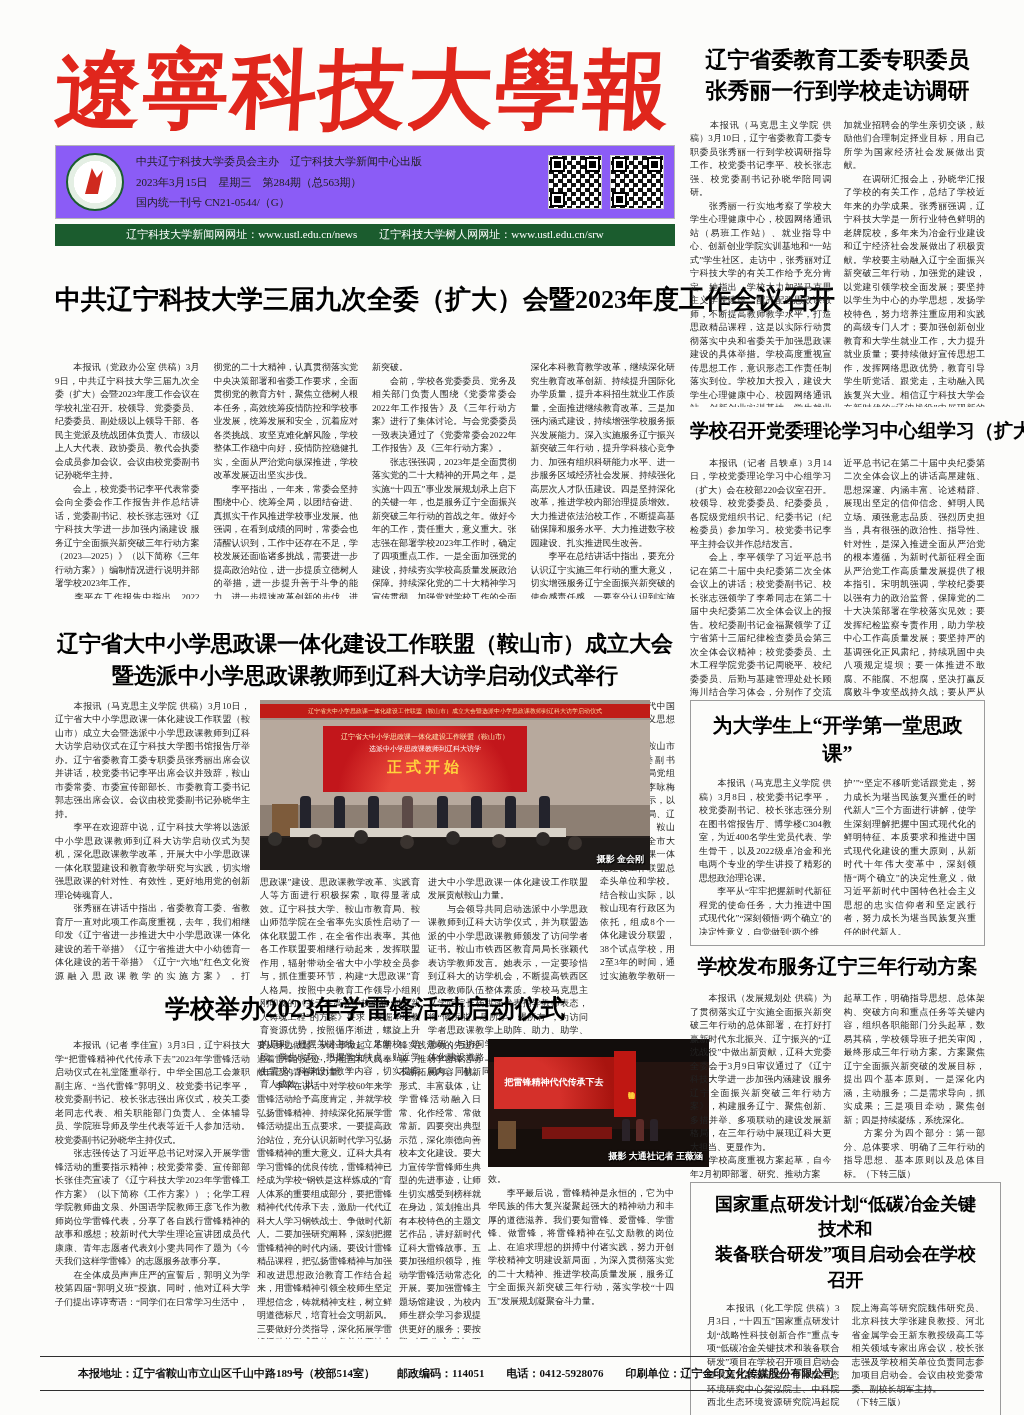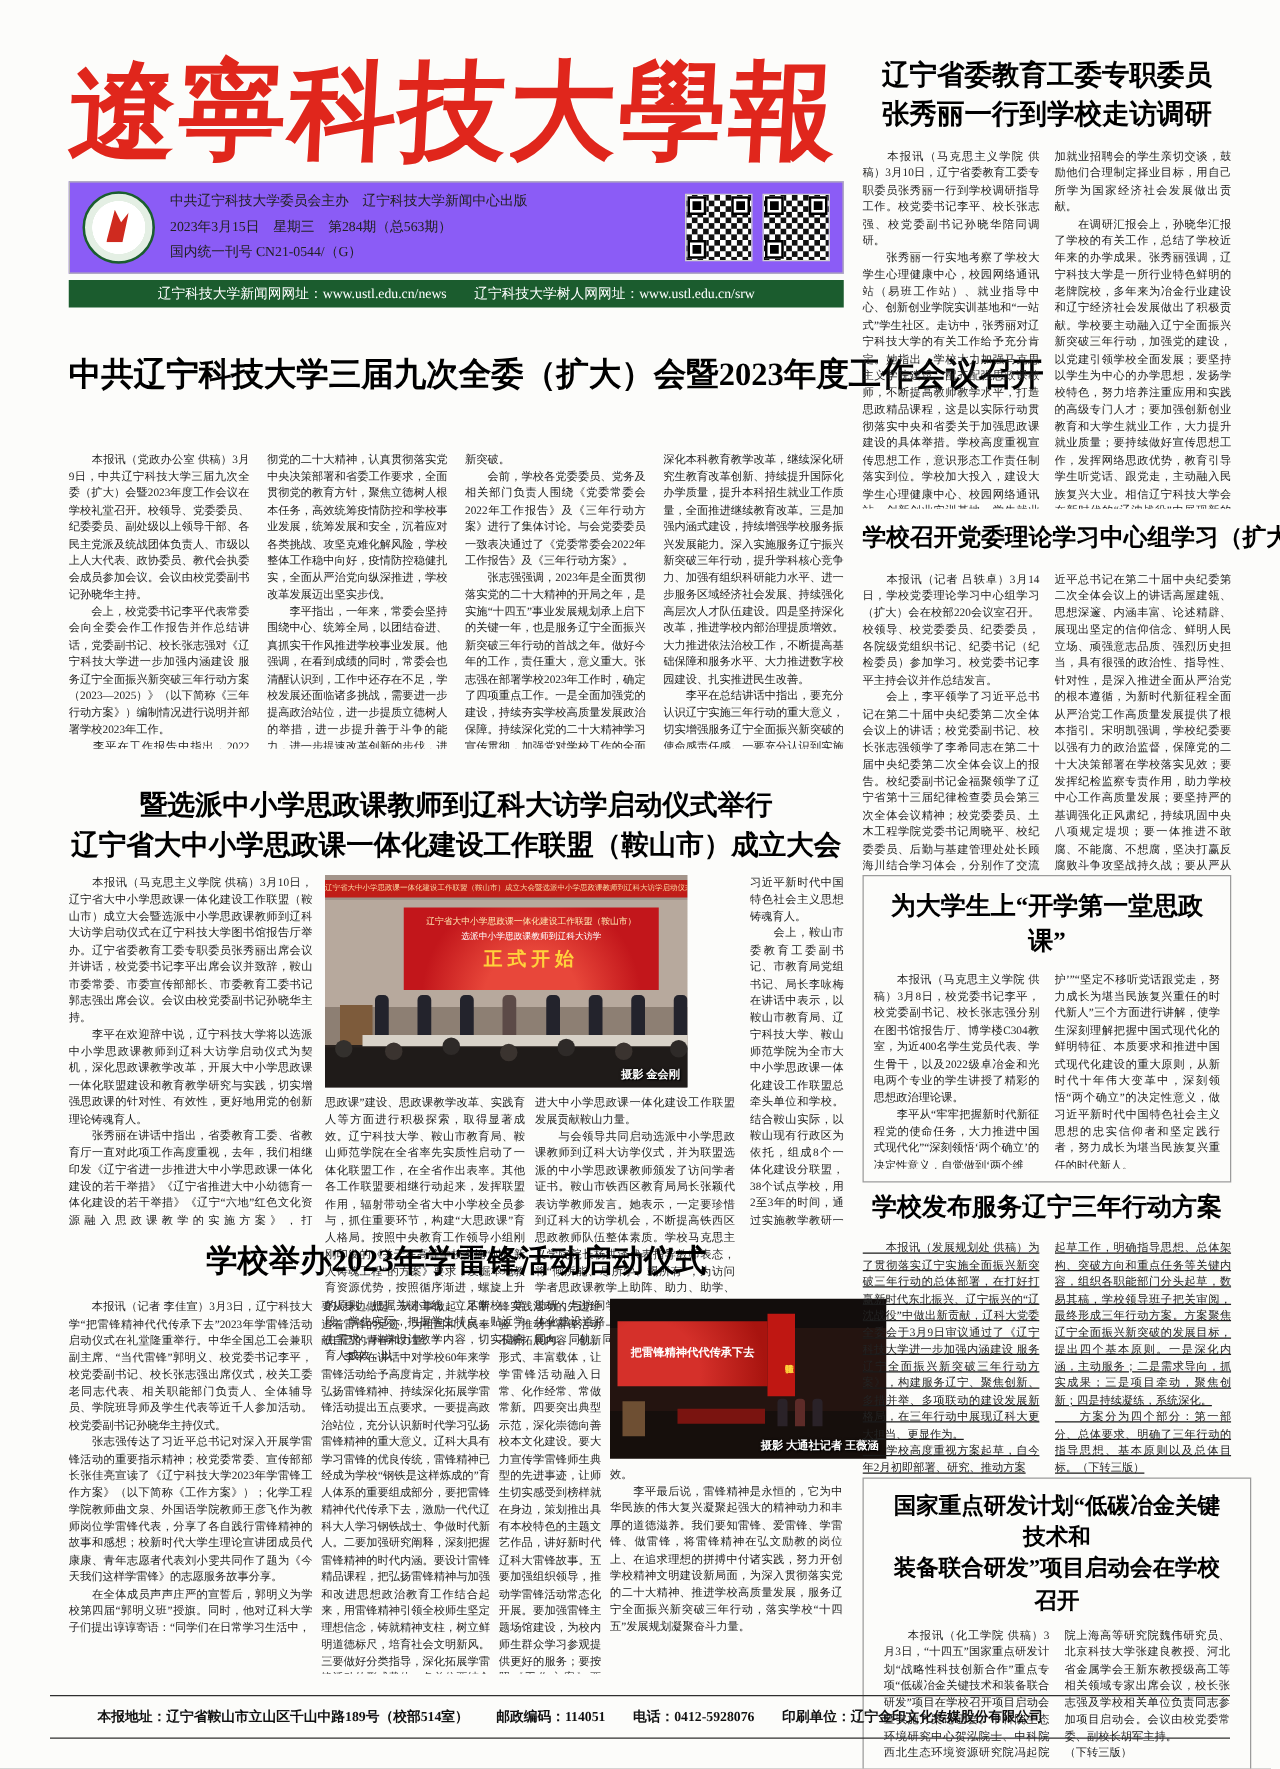--- a/index.html
+++ b/index.html
@@ -37,21 +37,21 @@
   
   .art-alliance{position:absolute;left:55px;top:628px;width:620px;}
   .art-alliance .hl{font-size:22px;line-height:1.45;}
   .alliance-body{margin-top:8px;display:flex;gap:10px;height:280px;}
   .alliance-c1{width:195px;flex:0 0 auto;}
   .alliance-mid{width:330px;flex:0 0 auto;display:flex;flex-direction:column;gap:6px;}
   .alliance-sub{display:flex;gap:8px;flex:1 1 auto;}
   .alliance-sub .body-text{width:160px;}
   .alliance-c4{width:75px;flex:0 0 auto;}
   
-  .photo1{position:relative;width:290px;height:170px;overflow:hidden;flex:0 0 auto;
+  .photo1{position:relative;width:390px;height:170px;overflow:hidden;flex:0 0 auto;
           background:linear-gradient(#a3948a 0 12%, #b7a99d 12% 62%, #8d7f73 62% 80%, #27211e 80%);}
   .photo1 .led{position:absolute;left:0;top:4px;width:100%;height:14px;background:#c01d17;color:#ffd9a0;
           font-size:6px;line-height:14px;white-space:nowrap;overflow:hidden;text-align:center;}
   .photo1 .screen{position:absolute;left:63px;top:26px;width:204px;height:66px;background:
           radial-gradient(circle at 50% 110%, #e8473a 0 30%, #c2161b 70%);color:#fff;text-align:center;
           padding-top:6px;box-sizing:border-box;}
   .photo1 .screen .s1{font-size:7px;color:#ffe9b0;}
   .photo1 .screen .s2{font-size:7px;color:#fff;margin-top:2px;}
   .photo1 .screen .s3{font-size:15px;font-weight:bold;color:#ffd23c;margin-top:4px;letter-spacing:4px;}
   .photo1 .people{position:absolute;left:40px;top:96px;width:250px;display:flex;justify-content:space-between;}
@@ -96,21 +96,21 @@
   .art-survey .hl{font-size:22px;}
   .art-survey .cols{margin-top:12px;height:288px;}
   .art-theory{top:418px;}
   .art-theory .hl{font-size:19px;white-space:nowrap;}
   .art-theory .cols{margin-top:12px;height:240px;}
   .art-lecture{top:700px;border:1px solid #9b9b9b;padding:10px 8px;width:277px;}
   .art-lecture .hl{font-size:20px;}
   .art-lecture .cols{margin-top:10px;height:158px;}
   .art-plan{top:952px;}
   .art-plan .hl{font-size:20px;white-space:nowrap;}
-  .art-plan .cols{margin-top:12px;height:196px;text-decoration:underline;}
+  .art-plan .cols{margin-top:12px;height:196px;}
   .art-project{top:1182px;border:1px solid #9b9b9b;padding:9px 16px;width:277px;}
   .art-project .hl{font-size:18px;}
   .art-project .cols{margin-top:9px;height:104px;}
   
   .footer{position:absolute;left:40px;top:1356px;width:944px;border-top:1.5px solid #2f2f2f;
           border-bottom:1.5px solid #2f2f2f;padding:9px 4px;box-sizing:border-box;}
   .footer-text{font-size:11px;font-weight:bold;color:#111;white-space:nowrap;margin-left:34px;}
 </style>
 </head>
 <body>
@@ -153,22 +153,22 @@
       <div class="col body-text">新突破。
 　　会前，学校各党委委员、党务及相关部门负责人围绕《党委常委会2022年工作报告》及《三年行动方案》进行了集体讨论。与会党委委员一致表决通过了《党委常委会2022年工作报告》及《三年行动方案》。
 　　张志强强调，2023年是全面贯彻落实党的二十大精神的开局之年，是实施“十四五”事业发展规划承上启下的关键一年，也是服务辽宁全面振兴新突破三年行动的首战之年。做好今年的工作，责任重大，意义重大。张志强在部署学校2023年工作时，确定了四项重点工作。一是全面加强党的建设，持续夯实学校高质量发展政治保障。持续深化党的二十大精神学习宣传贯彻，加强党对学校工作的全面领导，做好宣传思想文化工作，加强基层组织和干部队伍建设，着力构建思想政治工作新生态、持之以恒推进全面从严治党。二是全面深化教学改革，着力提高人才培养质量。持续</div>
       <div class="col body-text">深化本科教育教学改革，继续深化研究生教育改革创新、持续提升国际化办学质量，提升本科招生就业工作质量，全面推进继续教育改革。三是加强内涵式建设，持续增强学校服务振兴发展能力。深入实施服务辽宁振兴新突破三年行动，提升学科核心竞争力、加强有组织科研能力水平、进一步服务区域经济社会发展、持续强化高层次人才队伍建设。四是坚持深化改革，推进学校内部治理提质增效。大力推进依法治校工作，不断提高基础保障和服务水平、大力推进数字校园建设、扎实推进民生改善。
 　　李平在总结讲话中指出，要充分认识辽宁实施三年行动的重大意义，切实增强服务辽宁全面振兴新突破的使命感责任感。一要充分认识到实施三年行动是政治任务，必须践行使命、诠释忠诚。要牢记习近平总书记嘱托，落实省委决策部署，把服务辽宁全面振兴新突破作为当前最大、最紧迫的政治任务。（下转二版）</div>
     </div>
   </div>
 
   <div class="art-alliance">
     <div class="hl">
+      <div>辽宁省大中小学思政课一体化建设工作联盟（鞍山市）成立大会</div>
       <div>暨选派中小学思政课教师到辽科大访学启动仪式举行</div>
-      <div>辽宁省大中小学思政课一体化建设工作联盟（鞍山市）成立大会</div>
     </div>
     <div class="alliance-body">
       <div class="alliance-c1 body-text">　　本报讯（马克思主义学院 供稿）3月10日，辽宁省大中小学思政课一体化建设工作联盟（鞍山市）成立大会暨选派中小学思政课教师到辽科大访学启动仪式在辽宁科技大学图书馆报告厅举办。辽宁省委教育工委专职委员张秀丽出席会议并讲话，校党委书记李平出席会议并致辞，鞍山市委常委、市委宣传部部长、市委教育工委书记郭志强出席会议。会议由校党委副书记孙晓华主持。
 　　李平在欢迎辞中说，辽宁科技大学将以选派中小学思政课教师到辽科大访学启动仪式为契机，深化思政课教学改革，开展大中小学思政课一体化联盟建设和教育教学研究与实践，切实增强思政课的针对性、有效性，更好地用党的创新理论铸魂育人。
 　　张秀丽在讲话中指出，省委教育工委、省教育厅一直对此项工作高度重视，去年，我们相继印发《辽宁省进一步推进大中小学思政课一体化建设的若干举措》《辽宁省推进大中小幼德育一体化建设的若干举措》《辽宁“六地”红色文化资源融入思政课教学的实施方案》，打造“1+3+15”大中小思政课一体化工作格局，即1个教育部大中小学思政课一体化共同体，3个省级大中小思政课一体化共同体（示范），15个大中小思政课一体化建设工作联盟，打造辽宁特色思政课，积极推动辽宁“六地”红色文化融入大中小思想政治教育一体化建设，重点在“大</div>
       <div class="alliance-mid">
         <div class="photo1">
           <div class="led">辽宁省大中小学思政课一体化建设工作联盟（鞍山市）成立大会暨选派中小学思政课教师到辽科大访学启动仪式</div>
           <div class="screen">
             <div class="s1">辽宁省大中小学思政课一体化建设工作联盟（鞍山市）</div>

